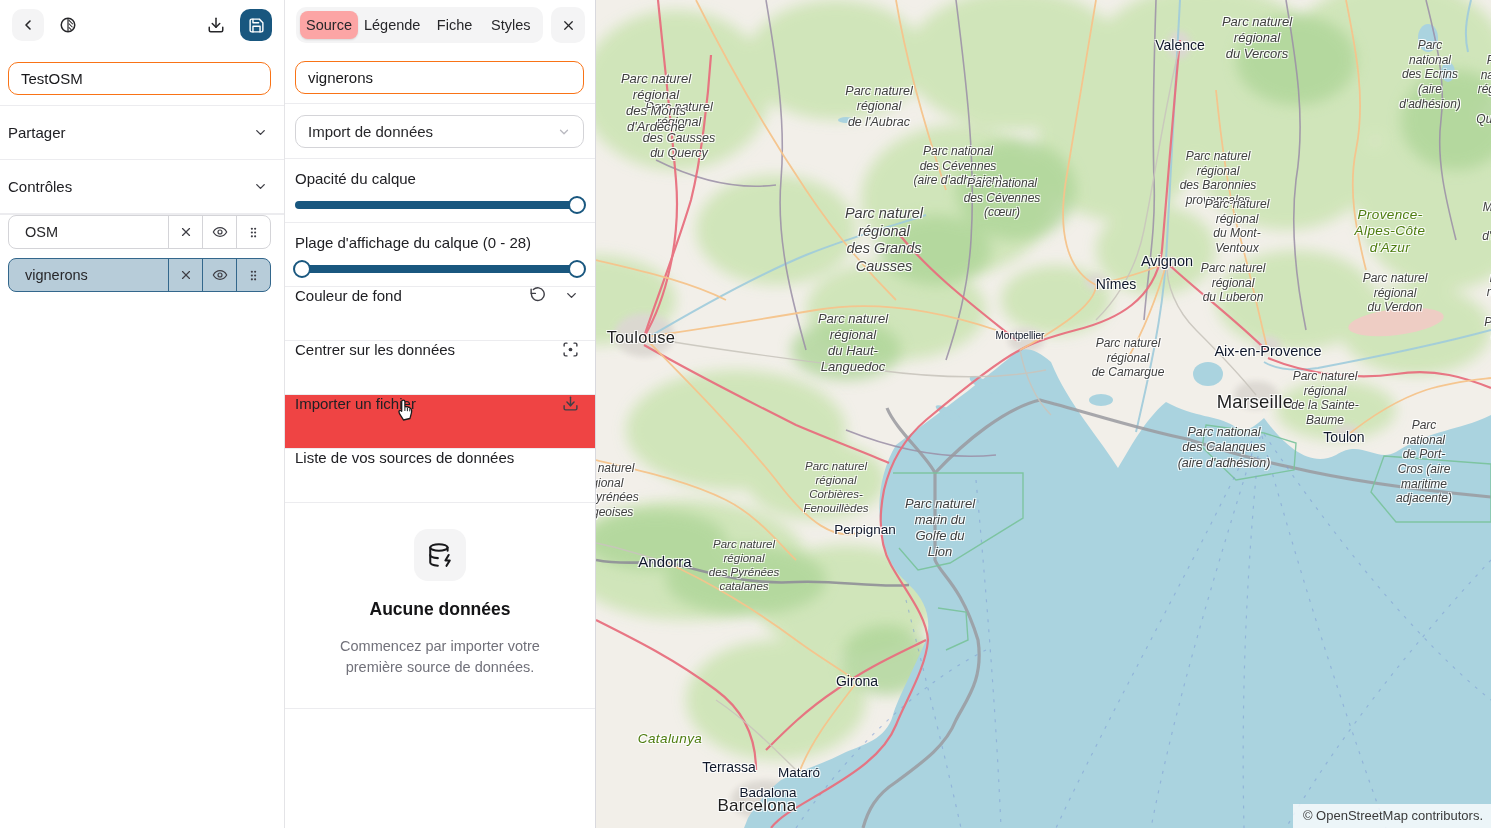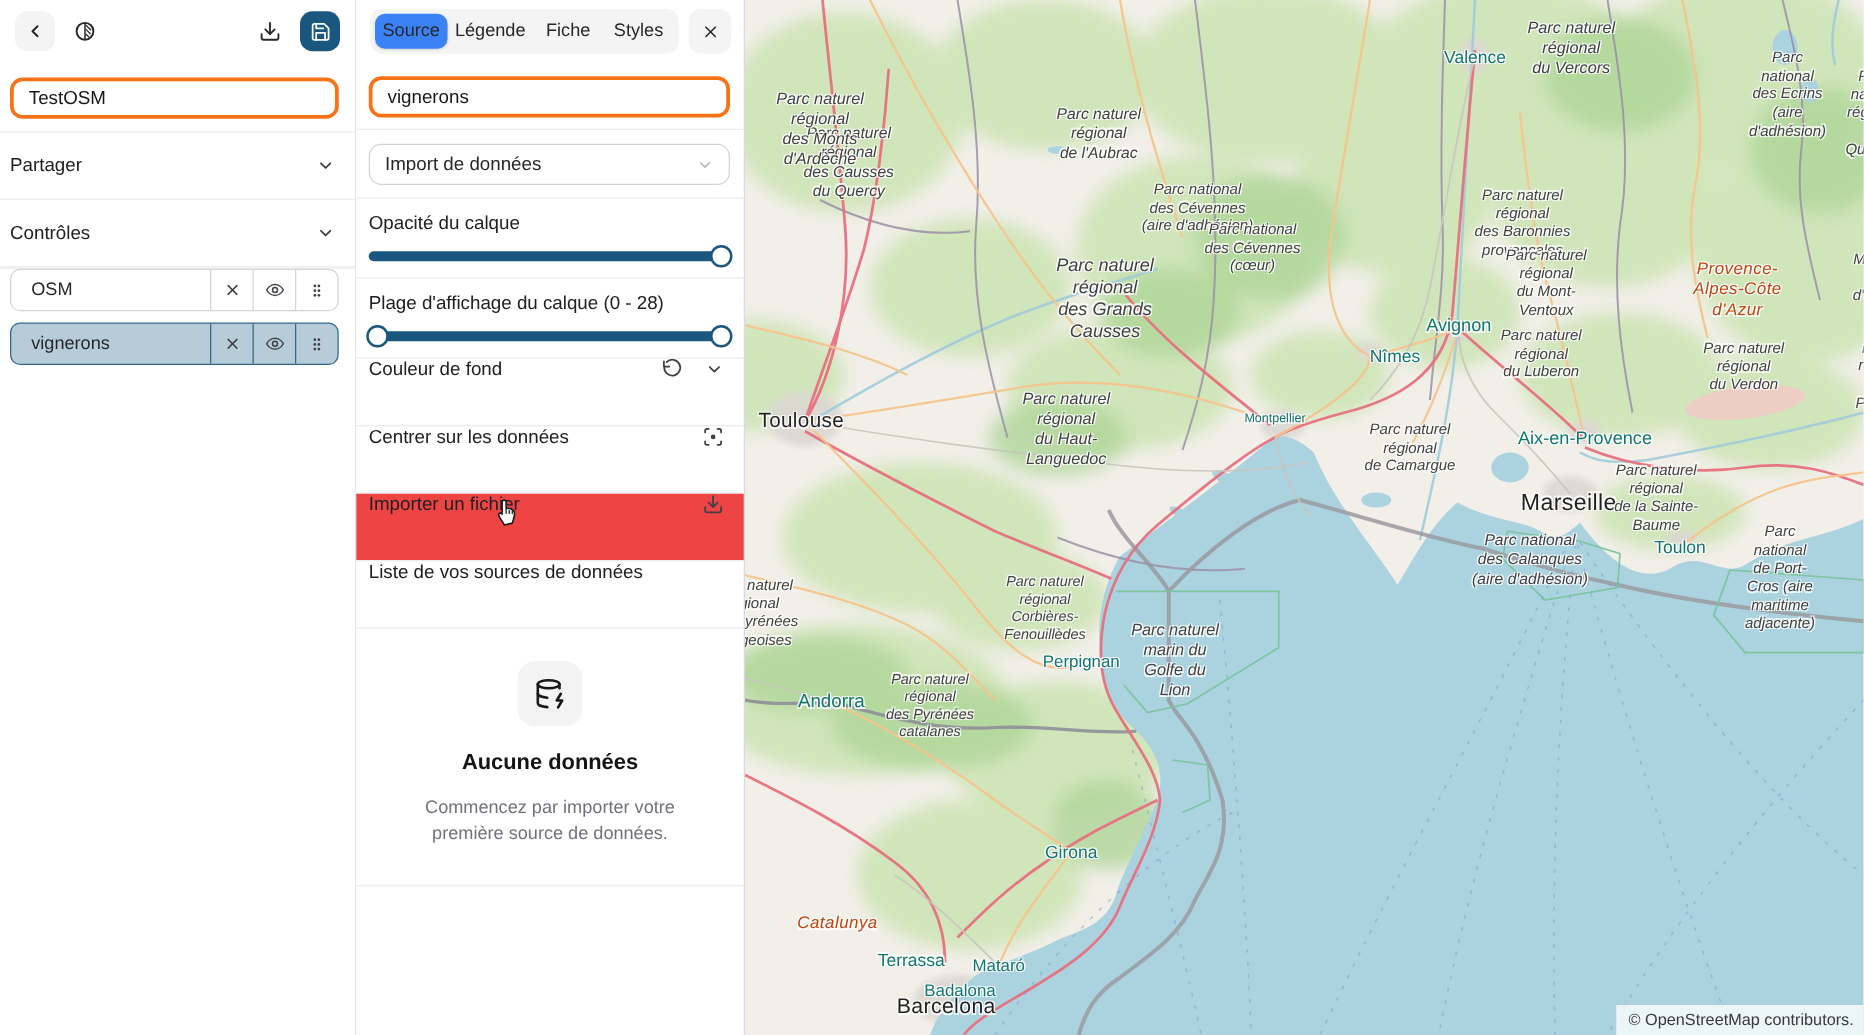--- a/index.html
+++ b/index.html
@@ -10,62 +10,62 @@
   .sidebar { position:absolute; left:0; top:0; width:285px; height:828px; background:#fff; border-right:1px solid #e4e4e7; z-index:5; }
   .panel   { position:absolute; left:285px; top:0; width:311px; height:828px; background:#fff; border-right:1px solid #d9d9de; z-index:5; }
   .mapwrap { position:absolute; left:596px; top:0; width:895px; height:828px; overflow:hidden; background:#f2efe9; }
 
   
   .topbar { display:flex; align-items:center; height:50px; padding:0 12px; gap:8px; }
   .iconbtn { width:32px; height:32px; border-radius:10px; display:flex; align-items:center; justify-content:center; background:transparent; border:none; cursor:pointer; color:#27272a; }
   .iconbtn.ghostbg { background:#f4f4f5; }
   .iconbtn.primary { background:#19577f; color:#fff; }
   .spacer { flex:1; }
-  .txtinput { width:263px; height:33px; margin:12px 11px 10px 8px; border:3px solid #f97316; border-radius:10px; padding:0 12px; font-size:15px; color:#18181b; background:#fff; font-family:inherit; }
+  .txtinput { width:263px; height:33px; margin:12px 11px 10px 8px; border:1px solid #f97316; border-radius:10px; padding:0 12px; font-size:15px; color:#18181b; background:#fff; font-family:inherit; }
   .txtinput::placeholder { color:#a1a1aa; }
   .sectionrow { display:flex; align-items:center; justify-content:space-between; height:53px; padding:0 16px 0 8px; }
   .sectionrow .lbl { font-size:15px; color:#202024; }
   .divider { height:1px; background:#ececef; }
   .searchwrap { padding:10px 13px 10px 8px; }
   .searchinput { width:100%; height:32px; border:1px solid #d4d4d8; border-radius:8px; padding:0 12px; font-size:14.5px; color:#18181b; background:#fff; font-family:inherit; }
   .searchinput::placeholder { color:#a1a1aa; }
   .layerrow { display:flex; align-items:stretch; height:34px; margin:0 13px 9px 8px; border:1px solid #d4d4d8; border-radius:8px; background:#fff; overflow:hidden; }
   .layerrow .lname { flex:1; display:flex; align-items:center; padding-left:16px; font-size:14.5px; color:#27272a; }
   .layerrow .seg { width:34px; display:flex; align-items:center; justify-content:center; border-left:1px solid #d4d4d8; cursor:pointer; color:#3f3f46; background:transparent; }
   .layerrow.selected { background:#b7ccd9; border:1px solid #33678c; }
   .layerrow.selected .seg { border-left:1px solid #33678c; }
 
   
   .tabsbar { display:flex; align-items:center; height:50px; padding:0 10px 0 11px; gap:8px; }
   .tabs { flex:1; display:flex; background:#f4f4f5; border-radius:10px; padding:4px; height:36px; }
   .tab { flex:1; border:none; background:transparent; border-radius:8px; font-size:14.5px; color:#27272a; cursor:pointer; font-family:inherit; padding:0 6px; }
-  .tab.active { background:#3b82f6; box-shadow:0 1px 2px rgba(0,0,0,.12); }
+  .tab.active { background:#fca5a5; box-shadow:0 1px 2px rgba(0,0,0,.12); }
   .closebtn { width:34px; height:36px; border:none; background:#f4f4f5; border-radius:10px; font-size:15px; cursor:pointer; display:flex; align-items:center; justify-content:center; color:#27272a; }
   .panel .txtinput { width:289px; margin:11px 11px 9px 10px; }
   .selectbox { width:289px; height:33px; margin:11px 11px 10px 10px; border:1px solid #d4d4d8; border-radius:10px; padding:0 12px; display:flex; align-items:center; justify-content:space-between; font-size:15px; color:#27272a; cursor:pointer; background:#fff; }
   .sliderblock { padding:11px 12px 13px 10px; }
   .sliderblock .slabel { font-size:15px; color:#202024; margin-bottom:14px; }
   .track { position:relative; height:8px; border-radius:4px; background:#19577f; }
   .thumb { position:absolute; top:50%; width:18px; height:18px; border-radius:50%; background:#fff; border:2.5px solid #19577f; transform:translate(-50%,-50%); cursor:pointer; }
   .actionrow { display:flex; align-items:flex-start; justify-content:space-between; height:53px; padding:0 16px 0 10px; font-size:15px; color:#202024; cursor:pointer; }
   .actionrow.hover { background:#ef4444; }
   .actionrow .icons { display:flex; gap:18px; align-items:center; color:#3f3f46; }
   .emptystate { padding:26px 30px 30px; text-align:center; }
   .dbicon { width:52px; height:52px; border-radius:14px; background:#f4f4f5; margin:0 auto 18px; display:flex; align-items:center; justify-content:center; color:#18181b; }
   .emptystate h3 { font-size:17.5px; font-weight:700; color:#141416; margin-bottom:16px; }
   .emptystate p { font-size:14.5px; line-height:1.45; color:#71717a; width:200px; margin:0 auto; }
 
   
   .mapsvg { position:absolute; left:0; top:0; }
   .maplabel { position:absolute; transform:translate(-50%,-50%); white-space:pre-line; text-align:center; line-height:1.22; pointer-events:none;
               text-shadow:-1px -1px 0 rgba(255,255,255,.85), 1px -1px 0 rgba(255,255,255,.85), -1px 1px 0 rgba(255,255,255,.85), 1px 1px 0 rgba(255,255,255,.85); }
-  .maplabel.city   { color:#0f766e; }
+  .maplabel.city   { color:#0f172a; }
   .maplabel.city-major { color:#1f1f1f; letter-spacing:.3px; }
   .maplabel.park   { color:#404040; font-style:italic; }
-  .maplabel.region { color:#c2410c; font-style:italic; letter-spacing:.4px; }
+  .maplabel.region { color:#4d7c0f; font-style:italic; letter-spacing:.4px; }
   .attribution { position:absolute; right:0; bottom:0; background:rgba(255,255,255,.78); padding:4px 8px 5px 10px; font-size:13px; color:#3a3a3a; z-index:4; }
   .cursor { position:absolute; left:395px; top:396px; z-index:50; pointer-events:none; }
   svg.ic { display:block; }
 </style>
 </head>
 <body>
 
 <div class="sidebar">
   <div class="topbar">
     <button class="iconbtn ghostbg">

